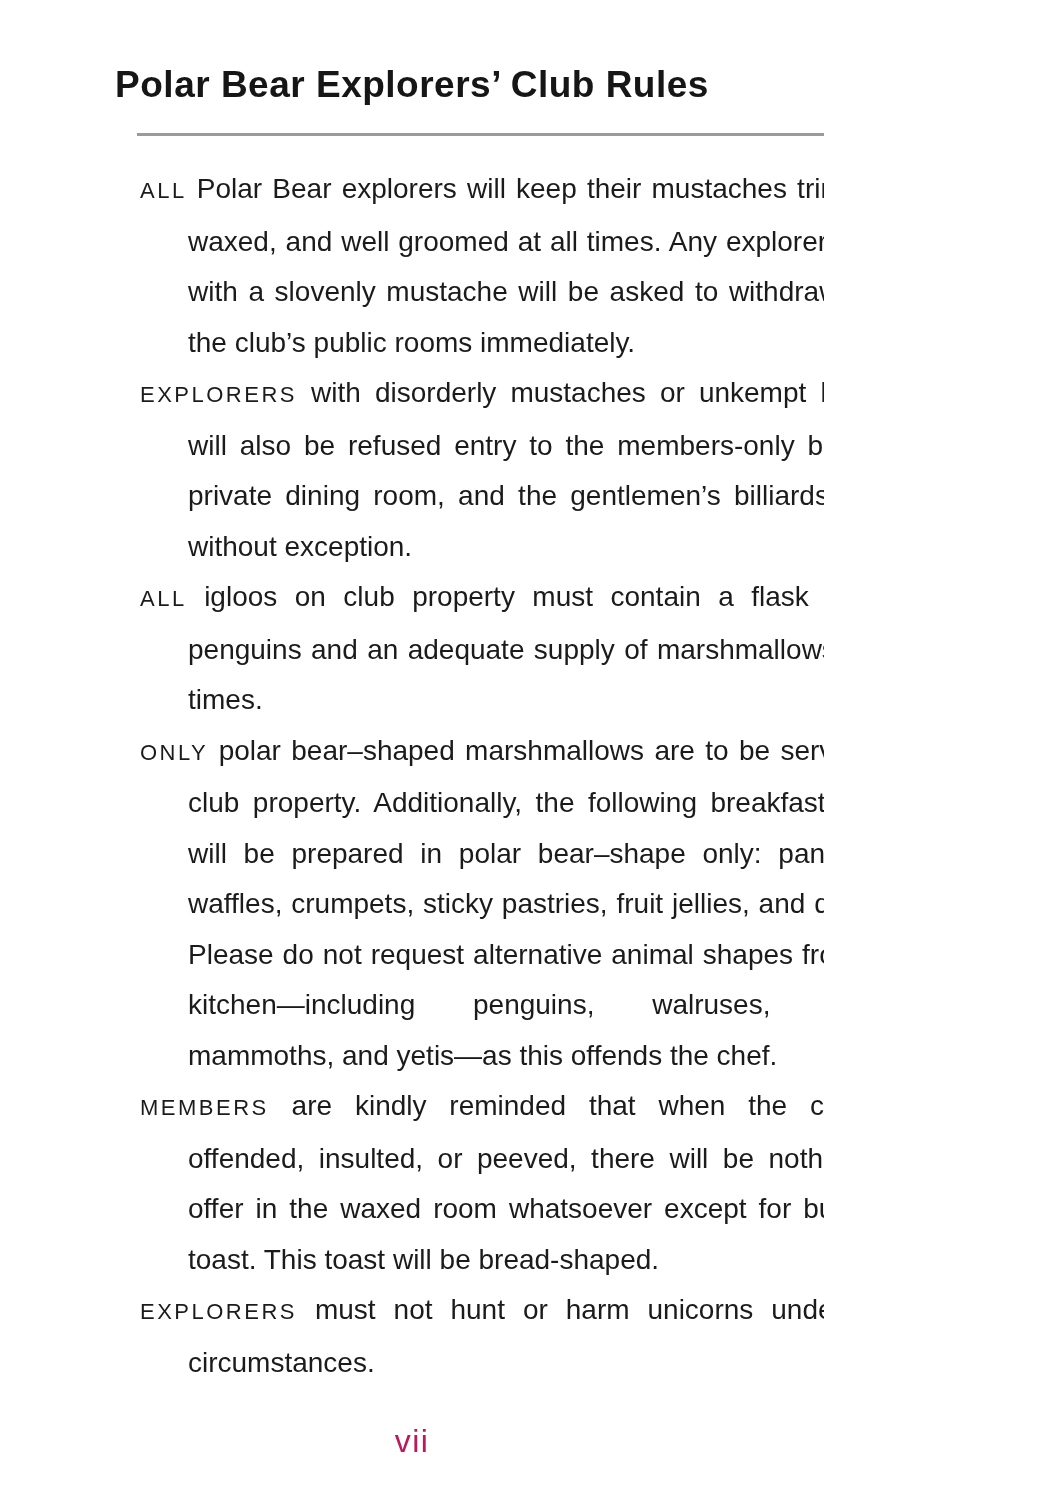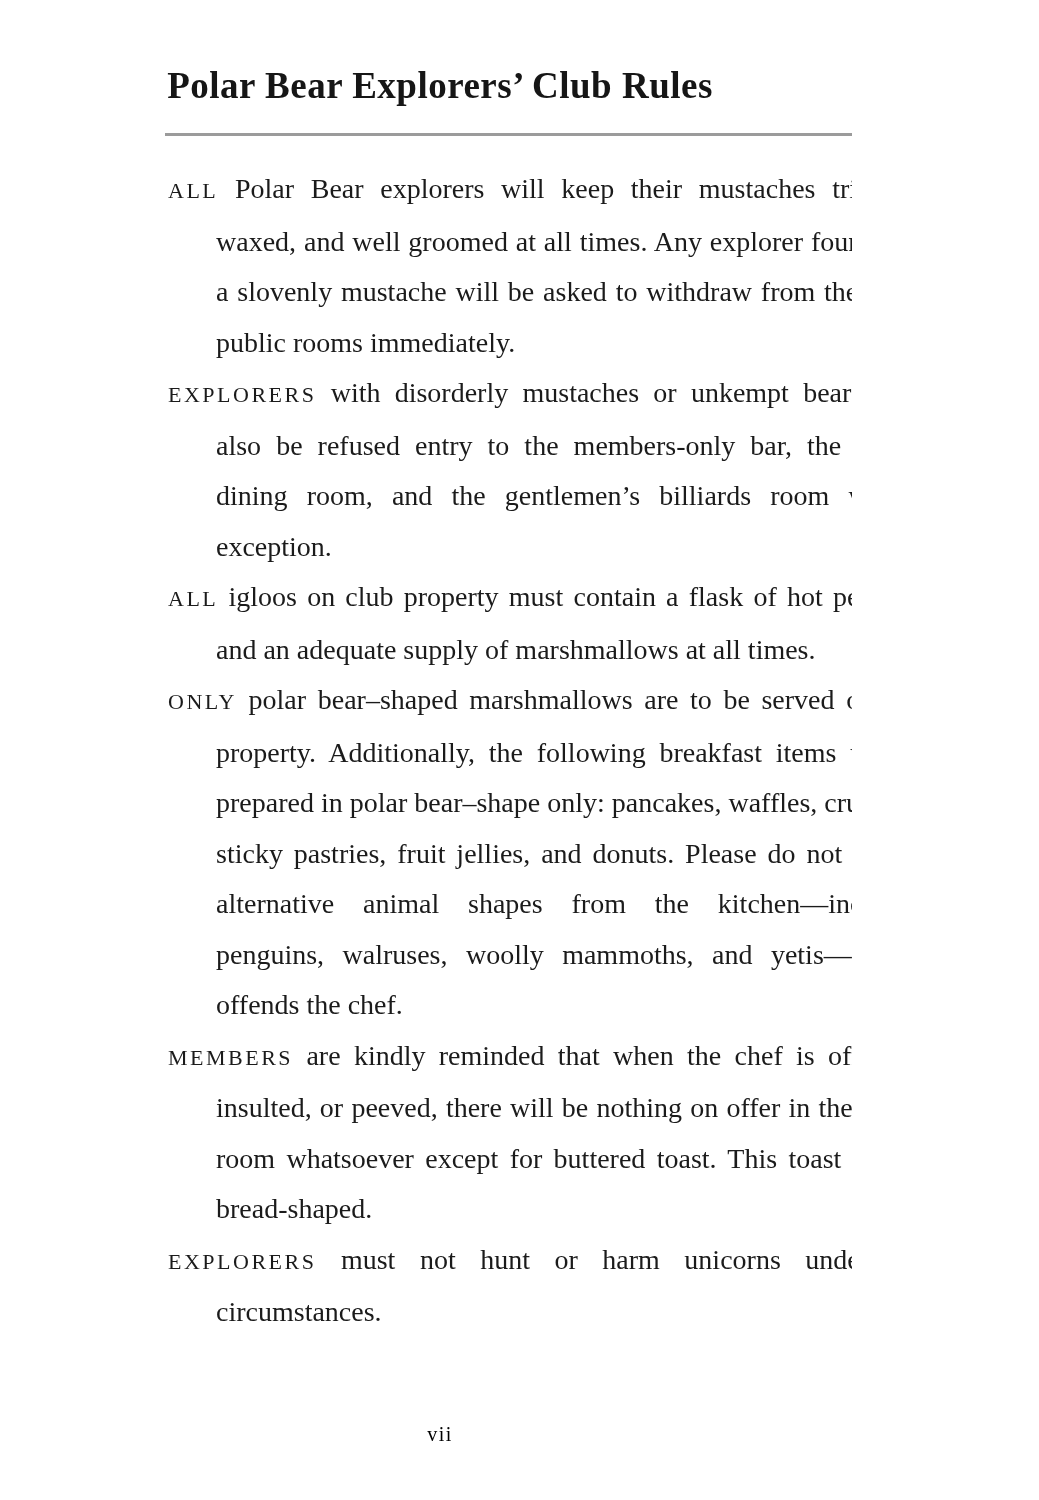--- a/index.html
+++ b/index.html
@@ -6,23 +6,22 @@
     margin: 0;
     padding: 0;
     background: #ffffff;
   }
   .page {
     position: relative;
     width: 824px;
     height: 1500px;
     background: #ffffff;
     color: #1b1b1b;
-    font-family: Liberation Serif, serif;
+    font-family: Liberation Sans, sans-serif;
     overflow: hidden;
-    margin-left: 28px;
   }
   .title {
     position: absolute;
     top: 64px;
     left: 0;
     width: 100%;
     margin: 0;
     text-align: center;
     font-size: 37px;
     font-weight: bold;
@@ -56,23 +55,23 @@
   .lead {
     font-size: 22px;
     letter-spacing: 2.5px;
   }
   .pageno {
     position: absolute;
     top: 1423px;
     left: 0;
     width: 100%;
     text-align: center;
-    font-size: 20px;
+    font-size: 32px;
     letter-spacing: 1.5px;
-    color: #000000;
+    color: #be185d;
   }
 </style>
 </head>
 <body>
 
 <div class="page">
 
   <h1 class="title">Polar Bear Explorers’ Club Rules</h1>
 
   <div class="title-rule"></div>

